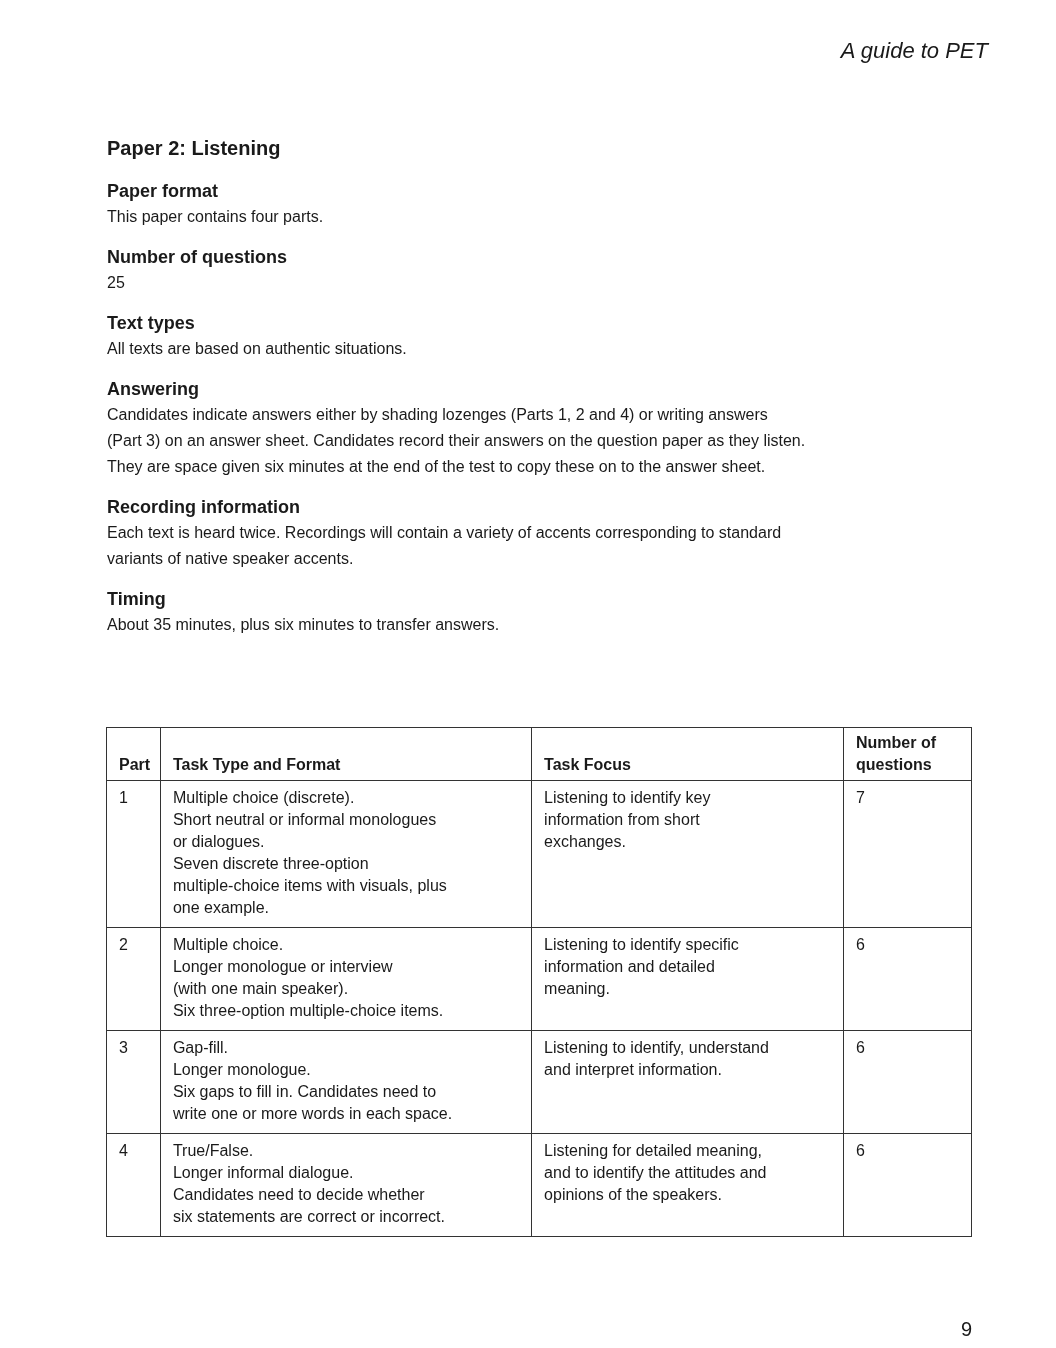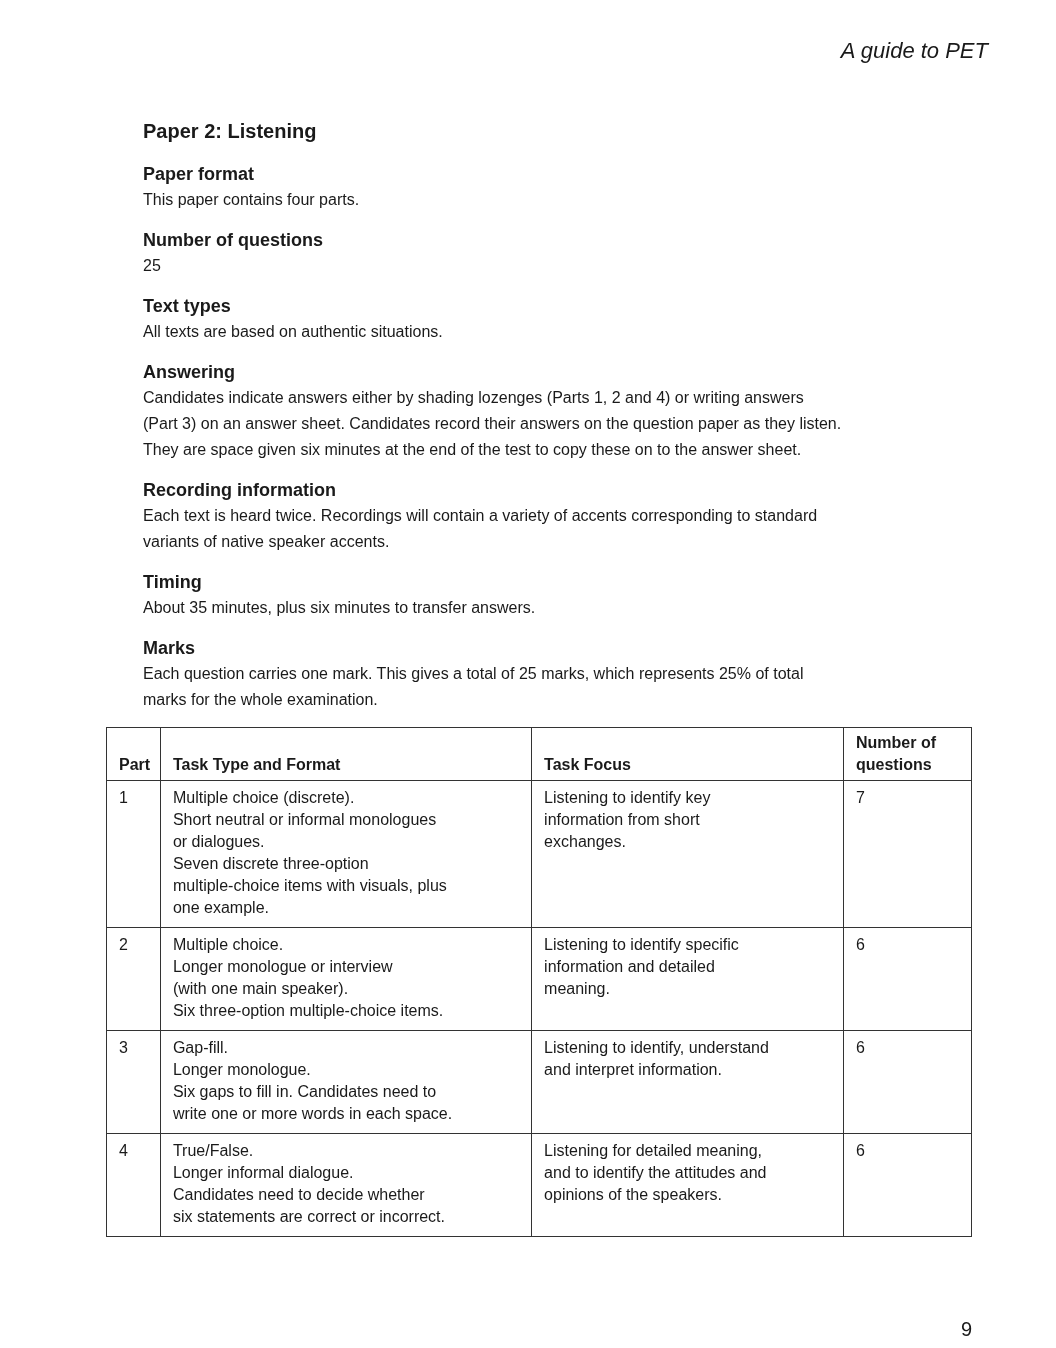--- a/index.html
+++ b/index.html
@@ -4,21 +4,21 @@
   <style>
     html, body { margin: 0; padding: 0; background: #ffffff; }
     body {
       width: 1056px; height: 1348px; position: relative; overflow: hidden;
       font-family: "Liberation Sans", sans-serif; color: #1a1a1a;
     }
     .running-head {
       position: absolute; top: 38px; right: 68px;
       font-size: 22px; font-style: italic; color: #1a1a1a;
     }
-    .content { position: absolute; left: 107px; top: 117px; width: 870px; margin-left: 36px; }
+    .content { position: absolute; left: 107px; top: 134px; width: 870px; }
     .page-title { font-size: 20px; font-weight: bold; margin: 0 0 16px 0; line-height: 28px; }
     .section { margin-bottom: 14px; }
     .section h3 {
       font-size: 18px; font-weight: bold; margin: 0; line-height: 26px;
     }
     .section p { font-size: 16px; margin: 0; line-height: 26px; }
     table.spec {
       position: absolute; left: 106px; top: 727px; width: 866px;
       border-collapse: collapse; font-size: 16px; line-height: 22px;
     }
@@ -82,27 +82,20 @@
     </p>
   </div>
 
   <div class="section">
     <h3>Timing</h3>
     <p>
         <span class="line">About 35 minutes, plus six minutes to transfer answers.</span>
       </p>
   </div>
 
-  <div class="section">
-    <h3>Marks</h3>
-    <p>
-      <span class="line">Each question carries one mark. This gives a total of 25 marks, which represents 25% of total</span>
-      <span class="line">marks for the whole examination.</span>
-    </p>
-  </div>
 </div>
 
 <table class="spec">
   <thead>
     <tr>
       <th class="col-part">Part</th>
       <th class="col-task">Task Type and Format</th>
       <th class="col-focus">Task Focus</th>
       <th class="col-num">
         <span class="line">Number of</span>

